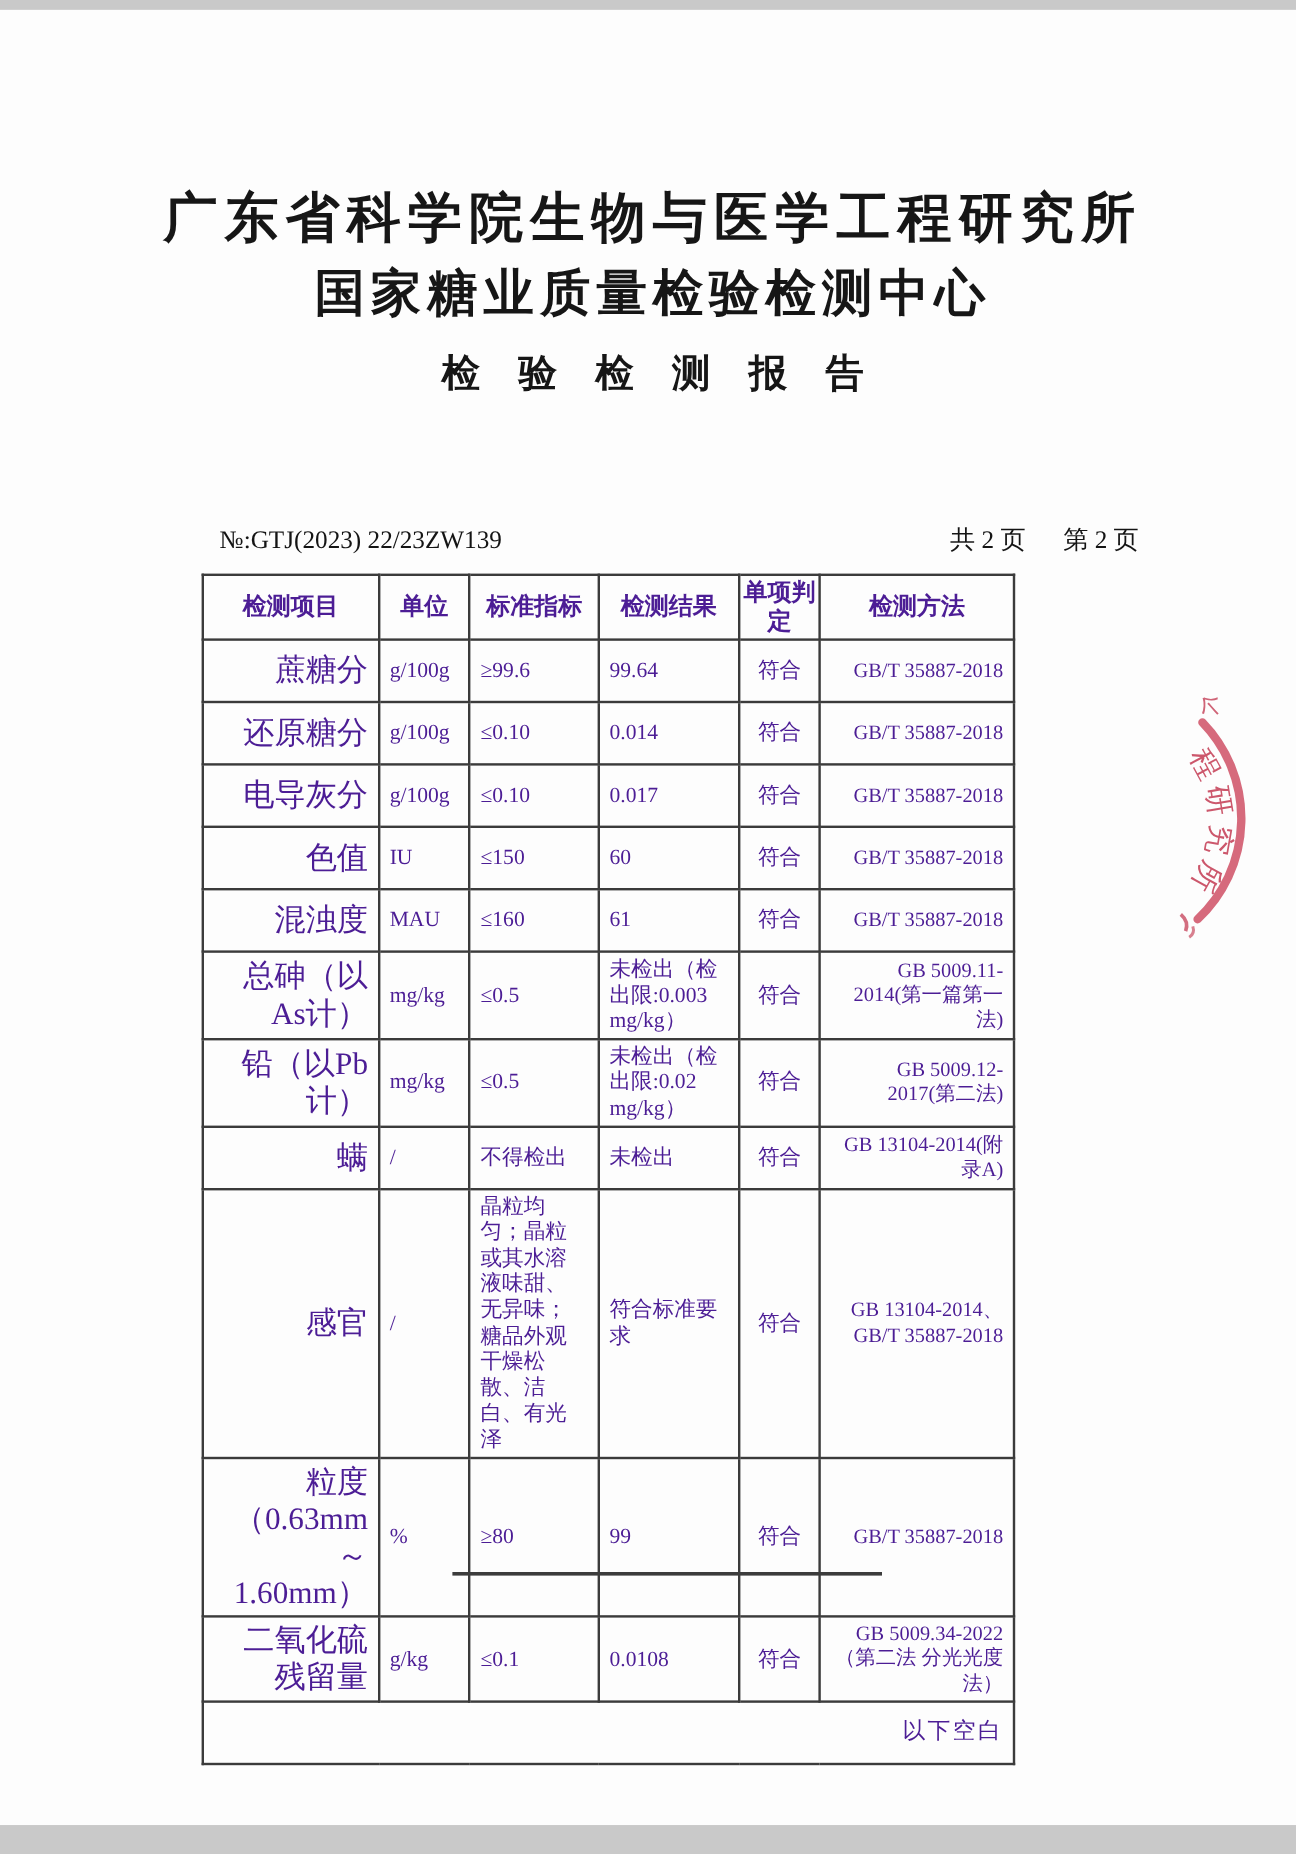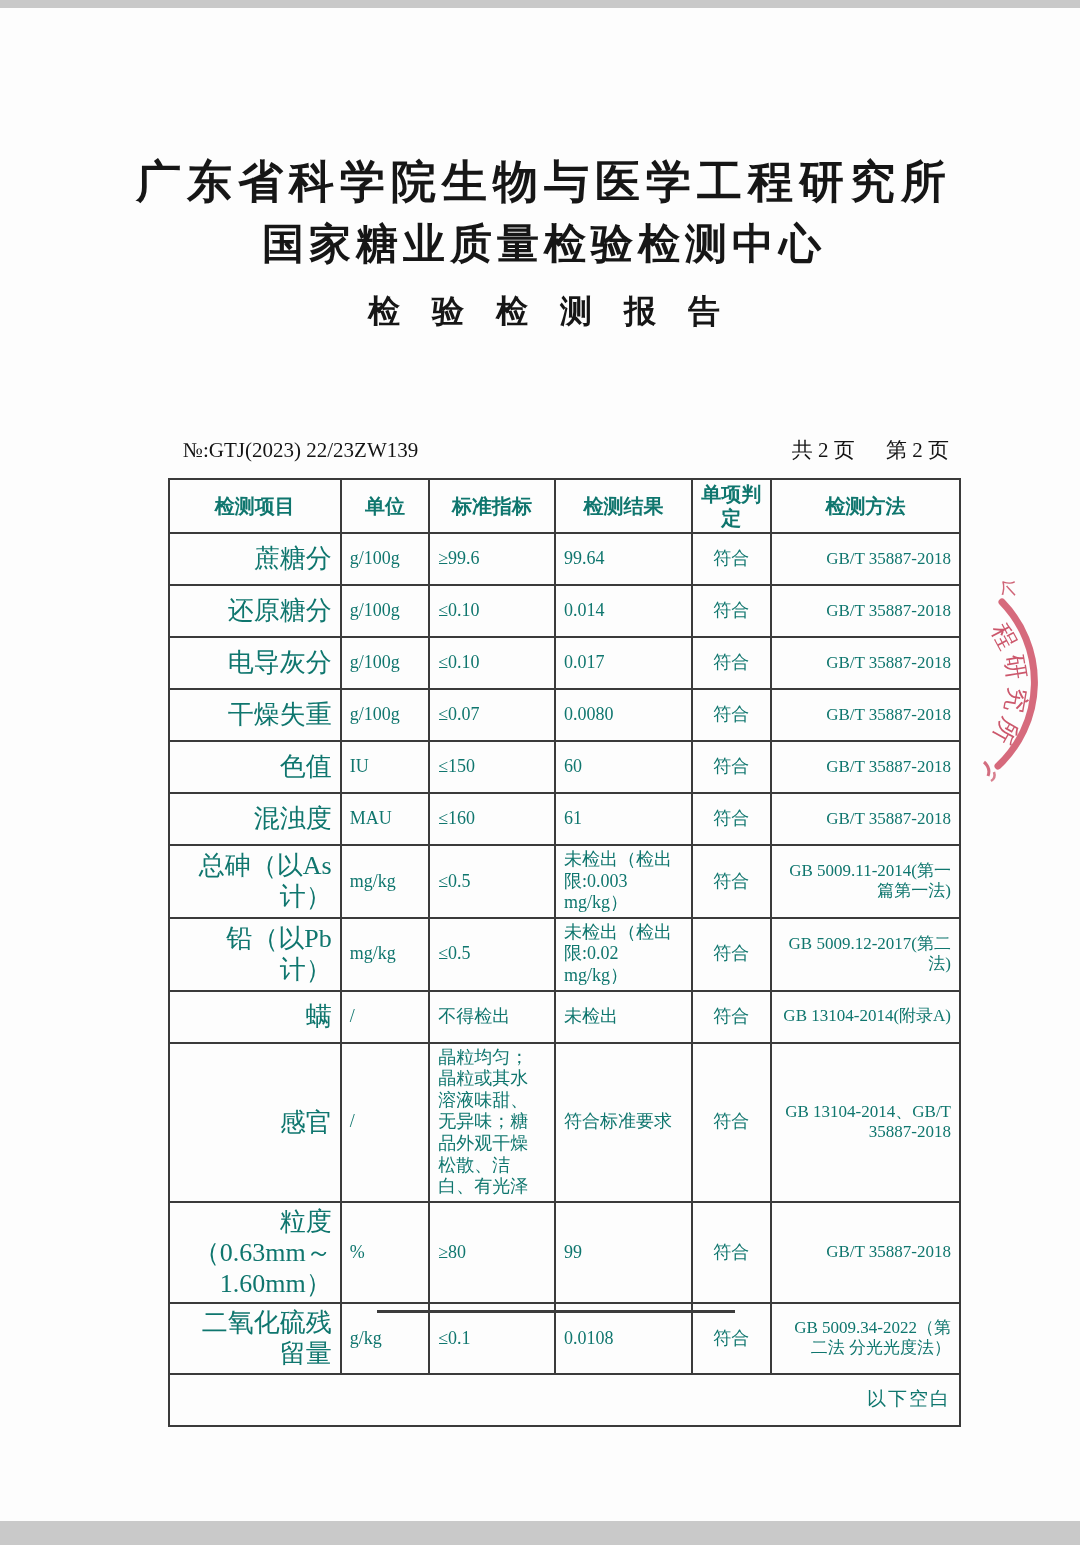--- a/index.html
+++ b/index.html
@@ -21,23 +21,23 @@
   .t2{top:208px;font-size:42px;letter-spacing:5px;}
   .t3{top:282px;font-size:32px;letter-spacing:32px;text-indent:32px;}
   .meta{
     position:absolute;top:428px;left:170px;width:766px;
     display:flex;justify-content:space-between;align-items:baseline;
     font-size:21px;color:#141414;margin-left:13px;
   }
   .pages span{margin-left:26px;}
   .pages span:first-child{margin-left:0;}
   table.results{
-    position:absolute;top:470px;left:168px;width:793px;
+    position:absolute;top:470px;left:168px;width:678px;
     border-collapse:collapse;table-layout:fixed;
-    font-size:18px;color:#0f766e;background:transparent;
+    font-size:18px;color:#4c1d95;background:transparent;
   }
   table.results th,table.results td{
     border:2px solid #3b3b3b;vertical-align:middle;
     line-height:1.2;word-break:break-word;
   }
   table.results th{
     font-size:20px;font-weight:700;height:34px;padding:2px 2px;text-align:center;
   }
   table.results td{height:44px;padding:3px 8px;}
   .w0{width:21.7%;} .w1{width:11.2%;} .w2{width:15.9%;}
@@ -115,28 +115,20 @@
         </tr>
         <tr>
           <td class="c0">电导灰分</td>
           <td class="c1">g/100g</td>
           <td class="c2">≤0.10</td>
           <td class="c3">0.017</td>
           <td class="c4">符合</td>
           <td class="c5">GB/T 35887-2018</td>
         </tr>
         <tr>
-          <td class="c0">干燥失重</td>
-          <td class="c1">g/100g</td>
-          <td class="c2">≤0.07</td>
-          <td class="c3">0.0080</td>
-          <td class="c4">符合</td>
-          <td class="c5">GB/T 35887-2018</td>
-        </tr>
-        <tr>
           <td class="c0">色值</td>
           <td class="c1">IU</td>
           <td class="c2">≤150</td>
           <td class="c3">60</td>
           <td class="c4">符合</td>
           <td class="c5">GB/T 35887-2018</td>
         </tr>
         <tr>
           <td class="c0">混浊度</td>
           <td class="c1">MAU</td>

